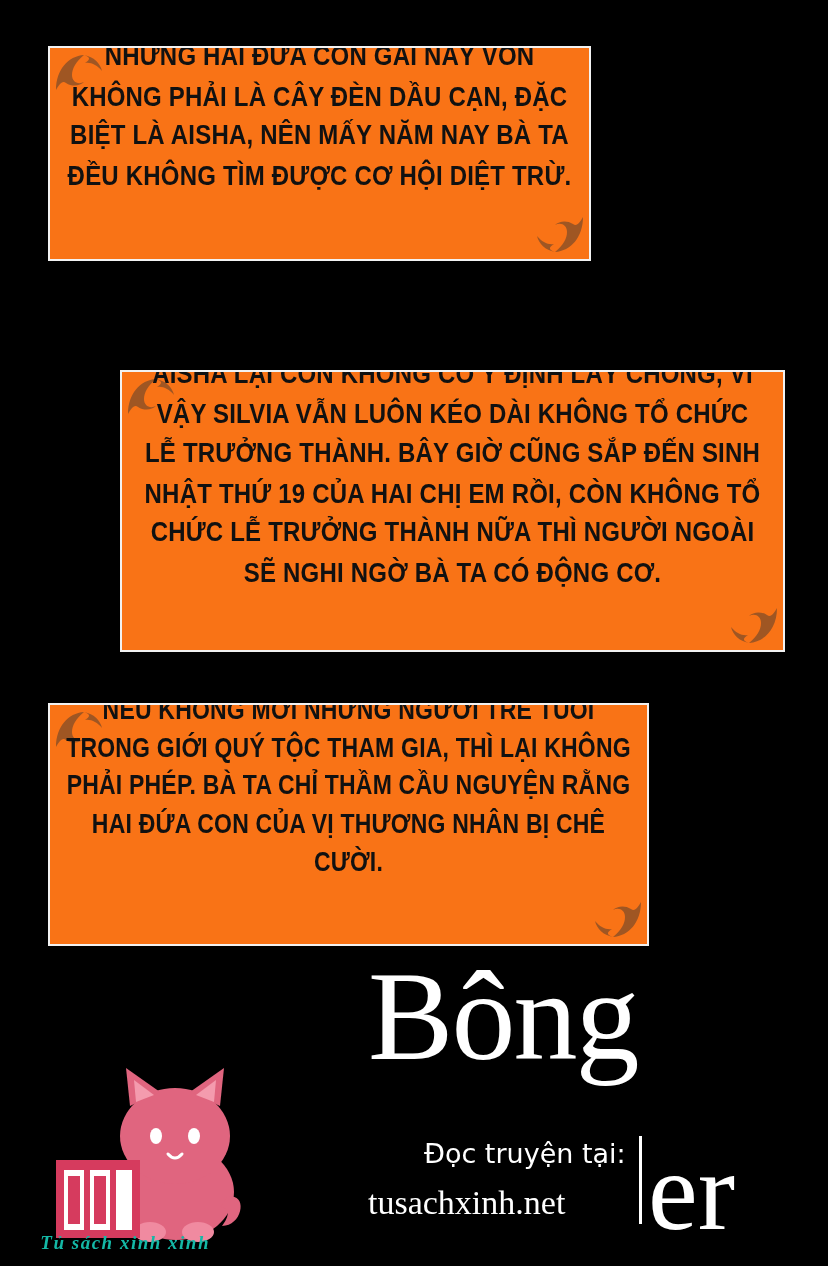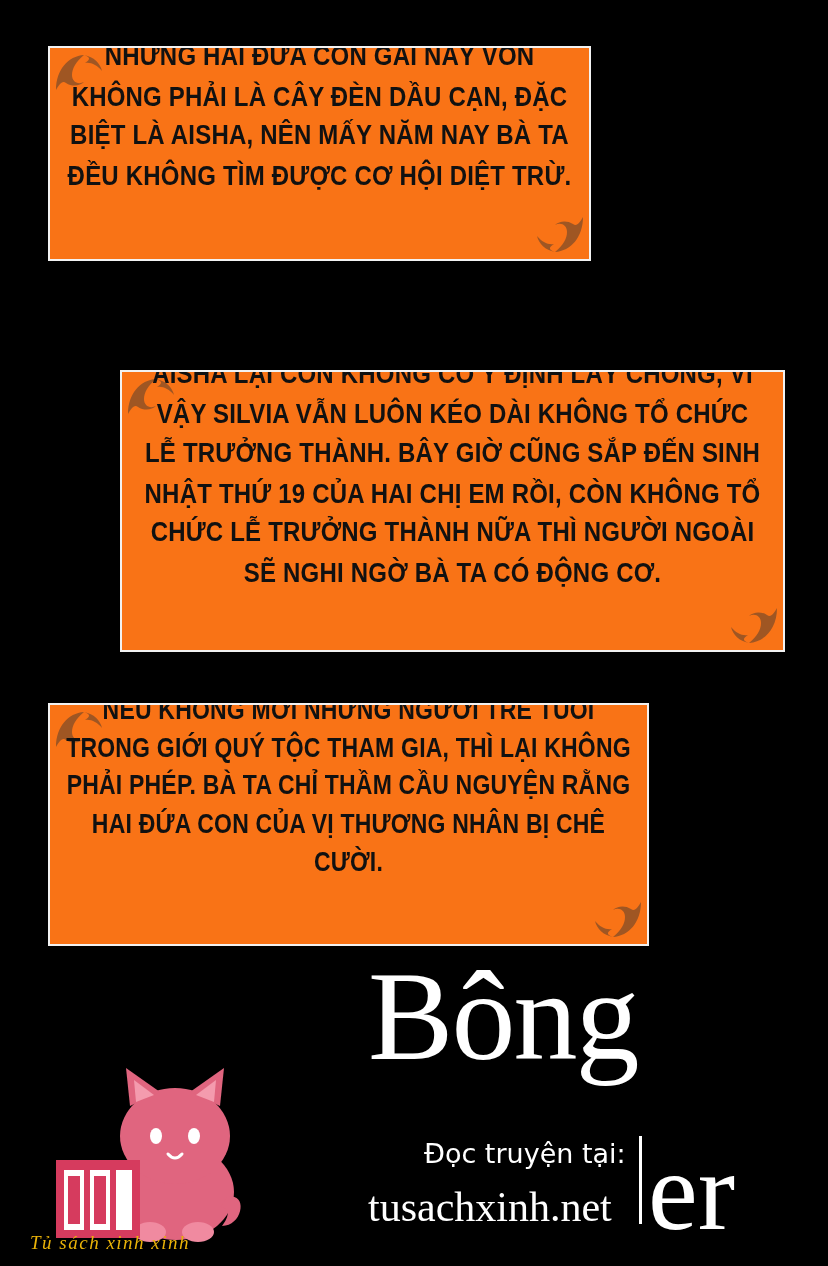--- a/index.html
+++ b/index.html
@@ -86,21 +86,21 @@
     left: 424px;
     top: 1140px;
     font-size: 27px;
     line-height: 1;
     font-family: "DejaVu Sans", sans-serif;
     text-align: center;
   }
   #wm-site {
     left: 368px;
     top: 1186px;
-    font-size: 42px;
+    font-size: 34px;
     line-height: 1;
     font-family: "Liberation Serif", serif;
   }
   #wm-divider {
     position: absolute;
     left: 639px;
     top: 1136px;
     width: 3px;
     height: 88px;
     background: #ffffff;
@@ -113,25 +113,25 @@
     top: 1040px;
     width: 225px;
     height: 215px;
   }
   #logo svg { display:block; width: 100%; height: 100%; }
   #logo-caption {
     position: absolute;
     left: 30px;
     top: 1232px;
     width: 180px;
-    text-align: left;
-    color: #eab308;
+    text-align: right;
+    color: #14b8a6;
     font-family: "Liberation Serif", serif;
     font-style: italic;
-    font-weight: 400;
+    font-weight: 700;
     font-size: 19px;
     letter-spacing: 1.5px;
   }
 </style>
 </head>
 <body>
 
 <div class="panel" id="panel1">
   <span class="orn tl">
     <svg viewBox="0 0 54 40">

